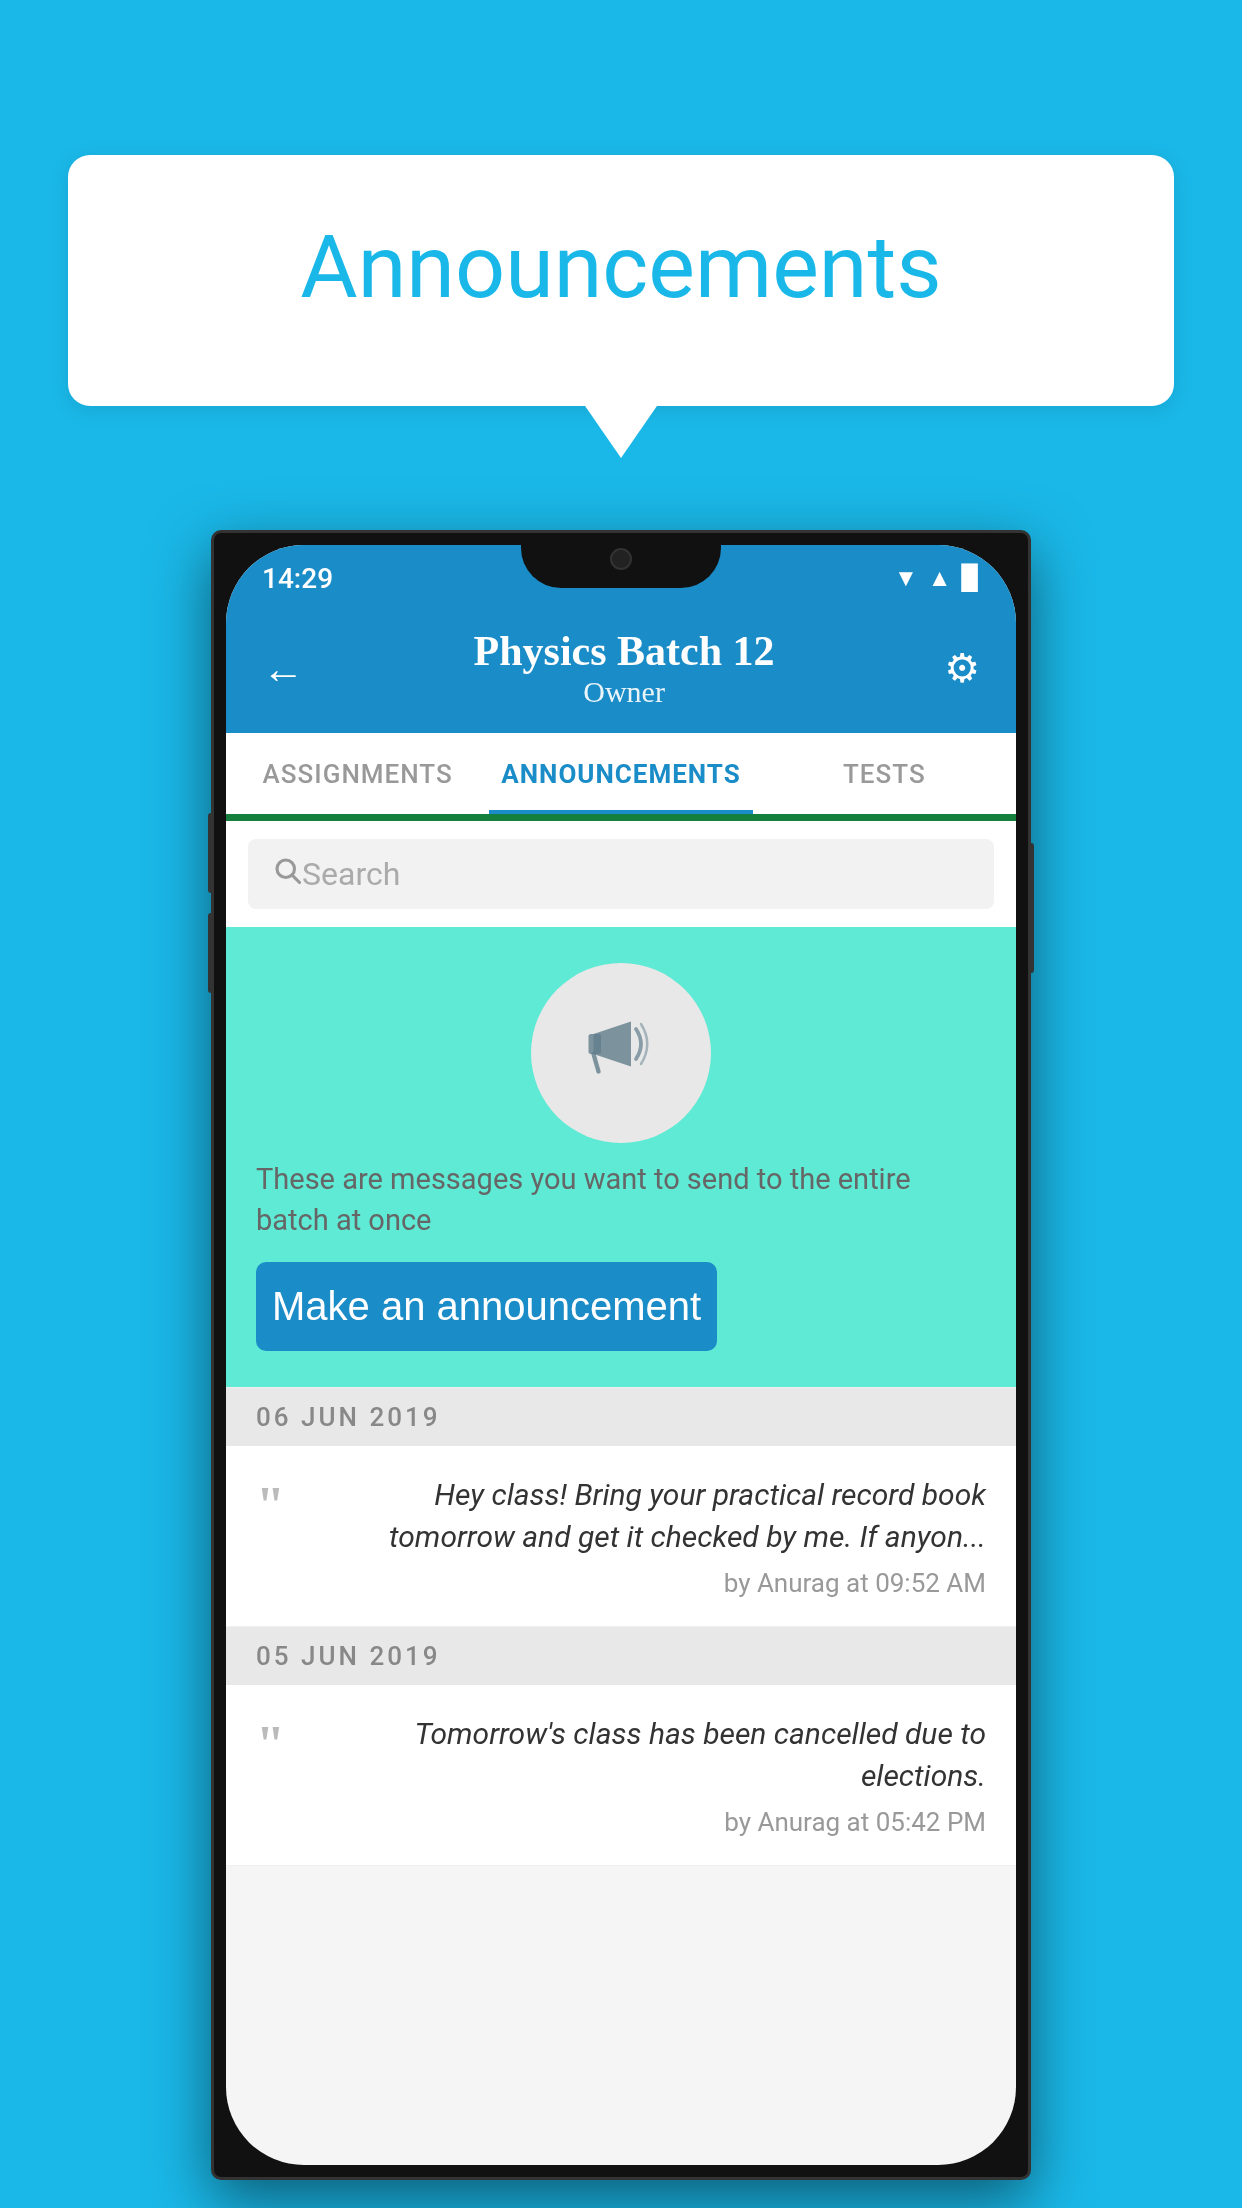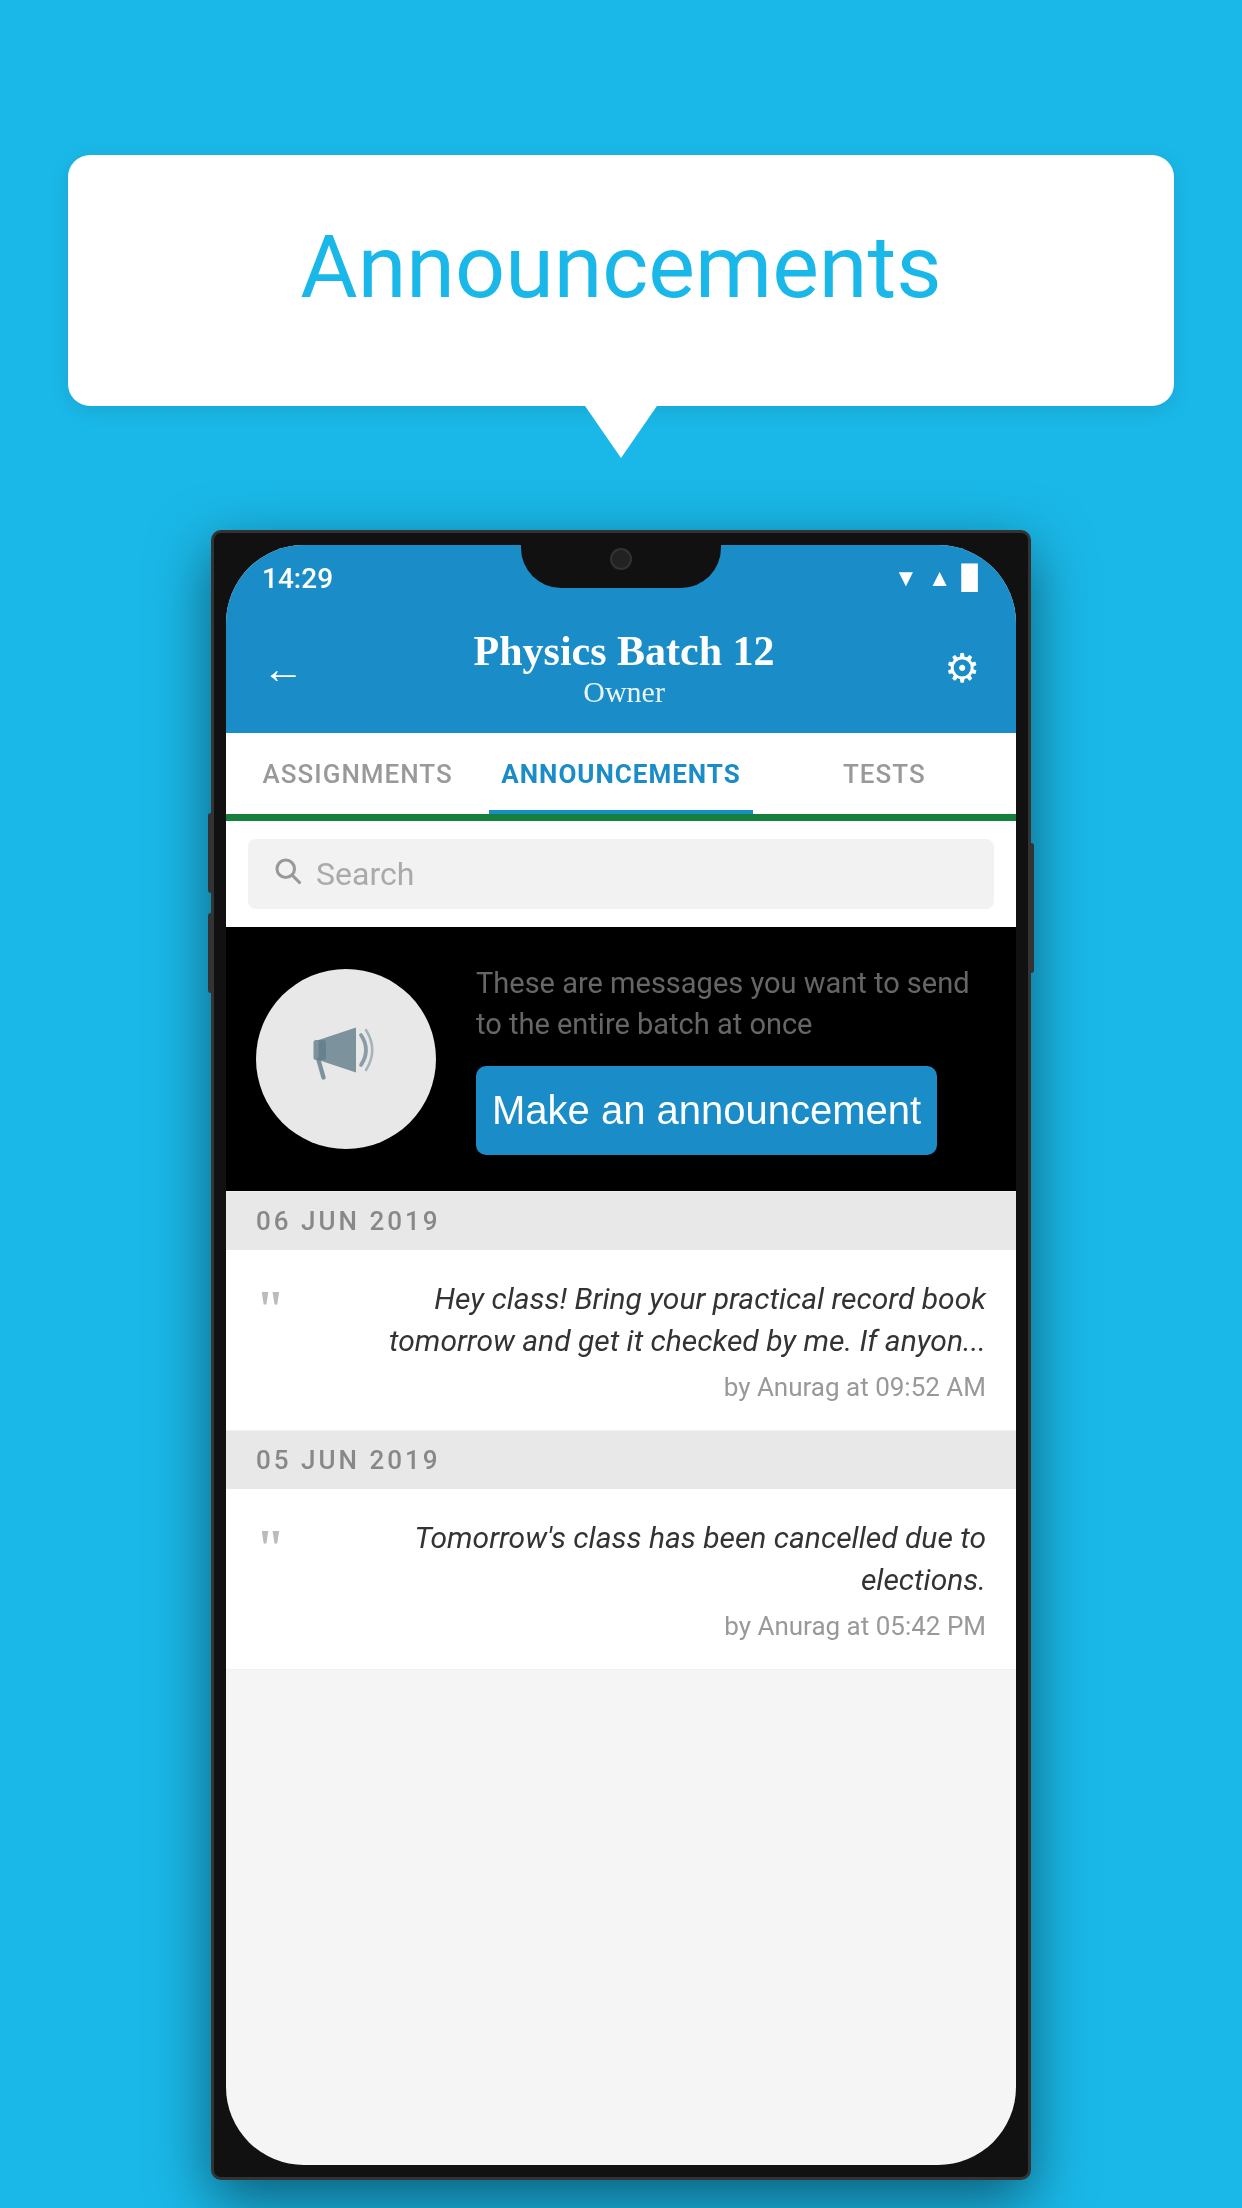--- a/index.html
+++ b/index.html
@@ -225,41 +225,42 @@
       background: white;
       padding: 18px 22px;
     }
 
     .search-input-wrapper {
       background: #f2f2f2;
       border-radius: 8px;
       display: flex;
       align-items: center;
       padding: 16px 24px;
-      gap: 14px;
+      gap: 0;
     }
 
     .search-icon-svg {
       color: #999;
       font-size: 32px;
     }
 
     .search-placeholder-text {
       color: #aaa;
       font-size: 32px;
     }
 
     
     .promo-section {
-      background: #000000;
+      background: #5eead4;
       padding: 36px 30px;
       display: flex;
       align-items: center;
-      gap: 40px;
+      gap: 16px;
       border-bottom: 1px solid #eee;
+      flex-direction: column;
     }
 
     .promo-icon-circle {
       width: 180px;
       height: 180px;
       background: #e8e8e8;
       border-radius: 50%;
       flex-shrink: 0;
       display: flex;
       align-items: center;

